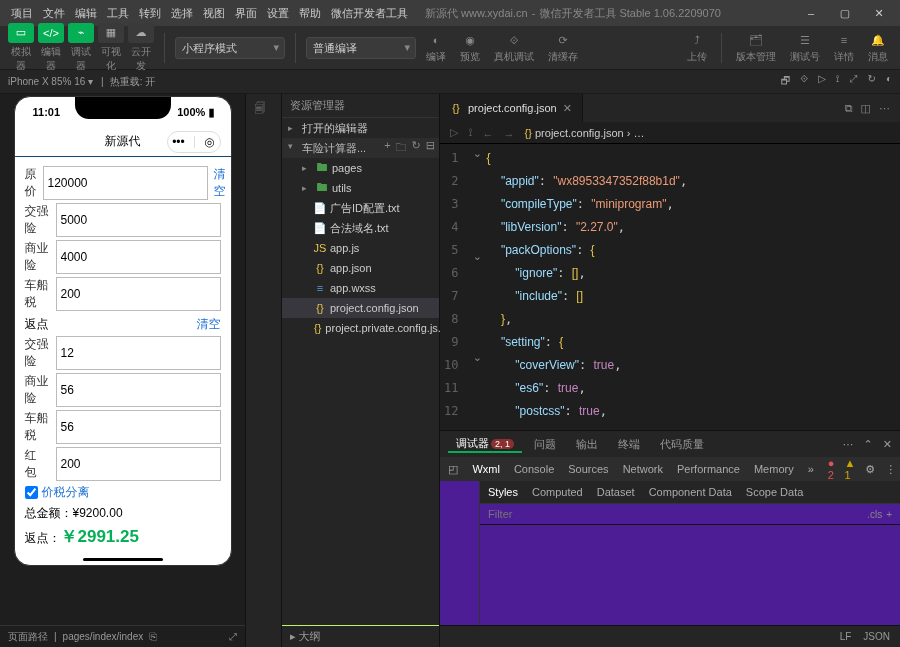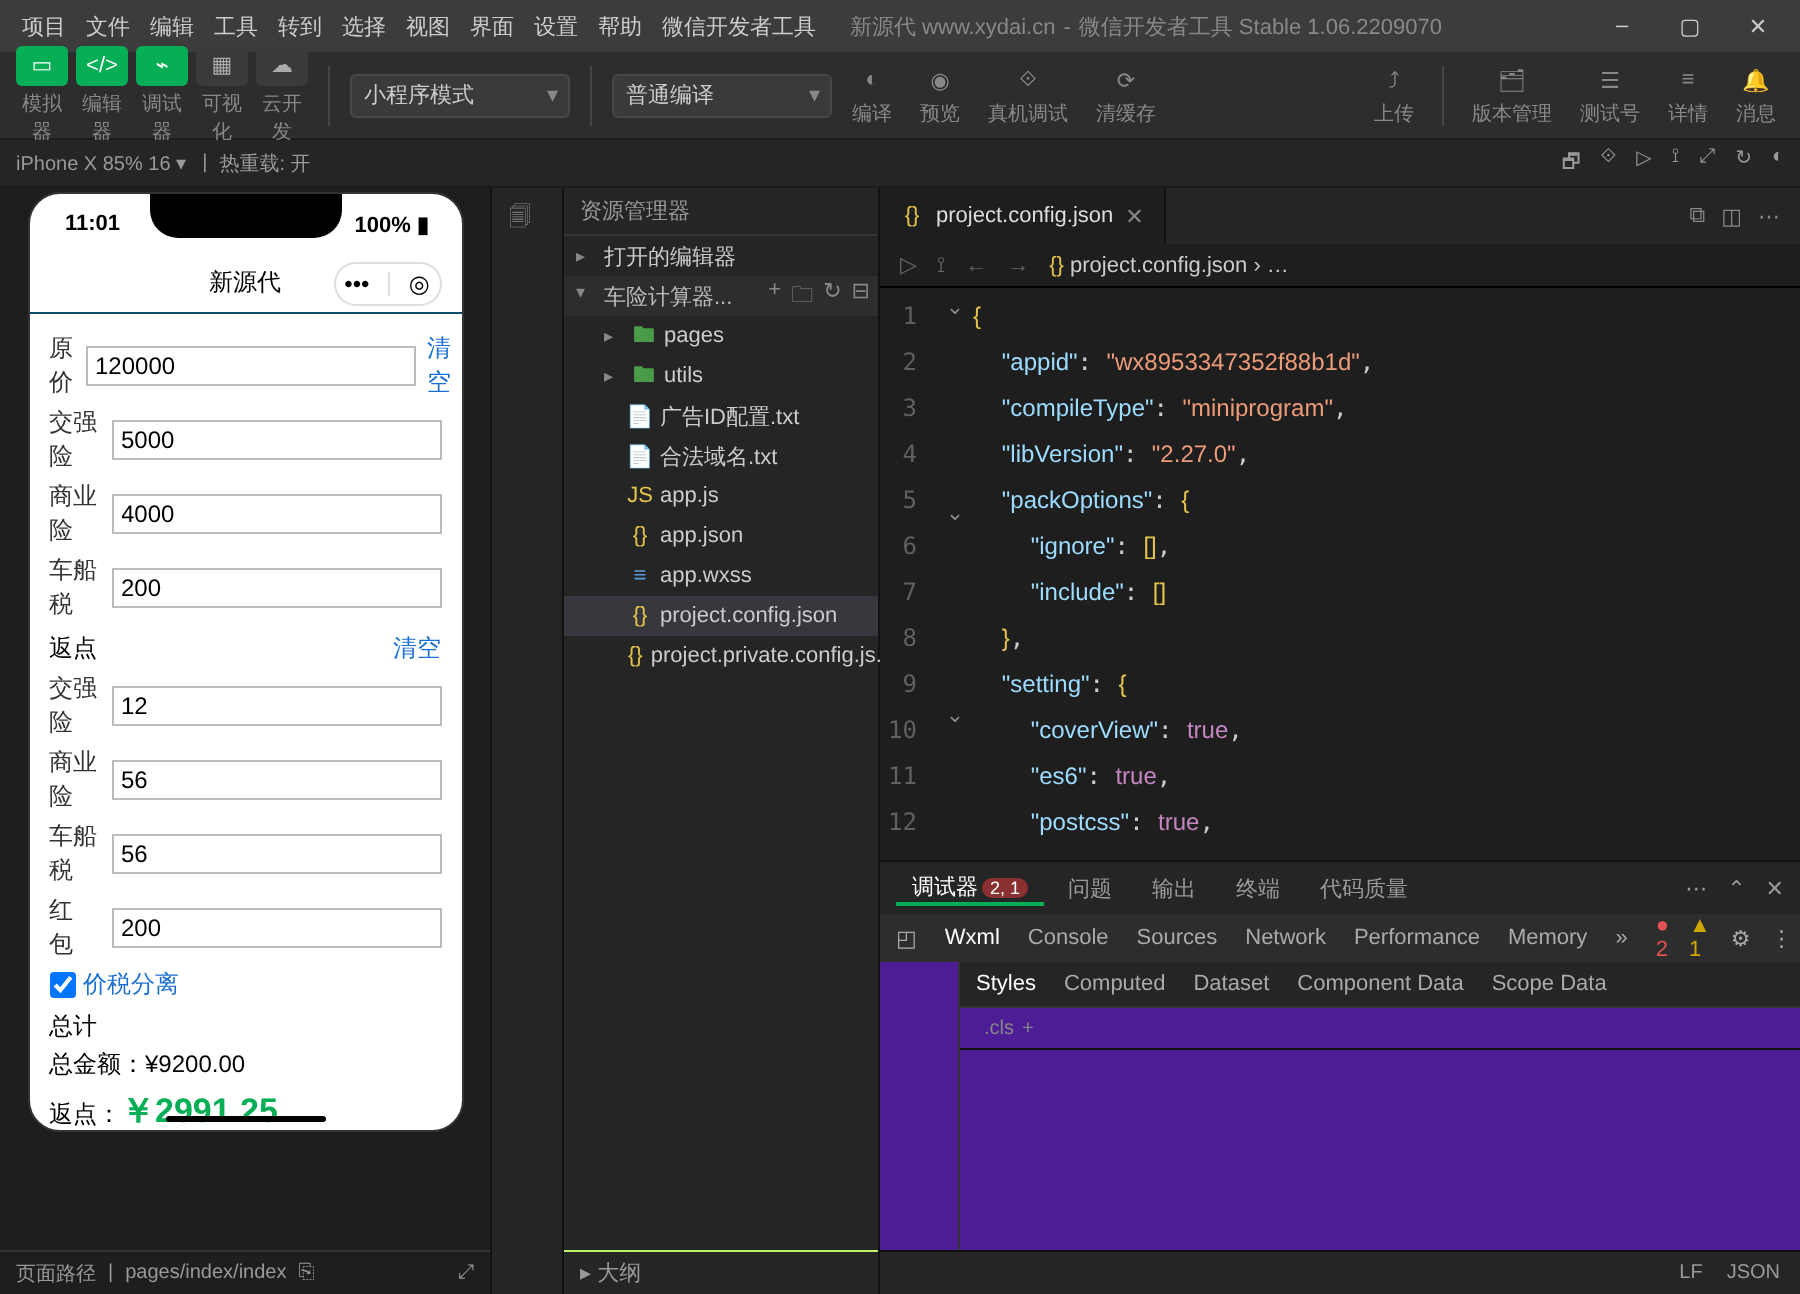--- a/index.html
+++ b/index.html
@@ -44,21 +44,21 @@
 .phone{width:218px;height:470px;background:#fff;border-radius:16px;border:1px solid #333;position:relative;overflow:hidden;display:flex;flex-direction:column;color:#000}
 .notch{position:absolute;top:0;left:50%;transform:translateX(-50%);width:96px;height:22px;background:#000;border-radius:0 0 14px 14px}
 .status-bar{height:30px;display:flex;align-items:center;justify-content:space-between;padding:0 16px 0 18px;font-size:11px;font-weight:600}
 .nav-bar{height:30px;display:flex;align-items:center;justify-content:center;font-size:12px;position:relative;border-bottom:1px solid #0c4a6e}
 .capsule{position:absolute;right:10px;top:4px;width:54px;height:22px;border:1px solid #ddd;border-radius:11px;display:flex;align-items:center;justify-content:space-around}
 .capsule .d{width:1px;height:12px;background:#ddd}
 .phone-body{flex:1;overflow:auto;padding:6px 10px;font-size:12px}
 .phone-body::-webkit-scrollbar{width:0}
 .row{display:flex;align-items:center;gap:6px;margin:3px 0}
 .row label{width:40px;color:#333;font-size:12px}
-.row input{flex:1;border:1px solid #bbb;padding:2px 4px;font-size:12px;height:20px}
+.row input{flex:1;border:1px solid #bbb;padding:16px 4px;font-size:12px;height:20px}
 .link{color:#1b6fd4;font-size:12px}
 .sect{display:flex;justify-content:space-between;margin:5px 0 2px;font-size:12px}
 .chk{display:flex;align-items:center;gap:4px;margin:3px 0;color:#1b6fd4}
 .tot{margin-top:2px;font-size:12px;line-height:1.6}
 .green-v{color:#06ae56;font-size:17px;font-weight:700}
 .home-ind{position:absolute;bottom:4px;left:50%;transform:translateX(-50%);width:80px;height:3px;background:#000;border-radius:2px}
 
 
 .exp-header{padding:4px 8px;color:#999;font-size:11px;display:flex;align-items:center;border-bottom:1px solid #333}
 .exp-row{padding:0 4px 0 6px;height:20px;display:flex;align-items:center;gap:4px;color:#ccc;font-size:11px;cursor:pointer;white-space:nowrap}
@@ -274,21 +274,20 @@
           </div>
         <div class="row">
             <label>红 包</label>
             <input value="200" style="">
           </div>
         <div class="chk">
             <input type="checkbox" checked="" style="">
             <span>价税分离</span>
           </div>
         <div class="tot">
-          <div style="color:#000">总计</div>
           <div>总金额：¥9200.00</div>
           <div><span>返点：</span><span class="green-v">￥2991.25</span></div>
 
         </div>
       </div>
       <div class="home-ind"></div>
     </div>
     <div class="sim-path">
       <span>页面路径</span>
         <span>|</span>
@@ -437,20 +436,21 @@
         <div style="flex:1;border-right:1px solid #333"></div>
         <div style="width:420px;display:flex;flex-direction:column">
           <div class="styles-tabs">
             <span class="t act">Styles</span>
             <span class="t">Computed</span>
             <span class="t">Dataset</span>
             <span class="t">Component Data</span>
             <span class="t">Scope Data</span>
           </div>
           <div class="filter-bar">
+            <input placeholder="Filter" style="">
             <span class="tag">.cls</span>
             <span class="tag">+</span>
           </div>
         </div>
       </div>
     </div>
     <div class="status-b">
       <span>LF</span>
       <span>JSON</span>
     </div>

